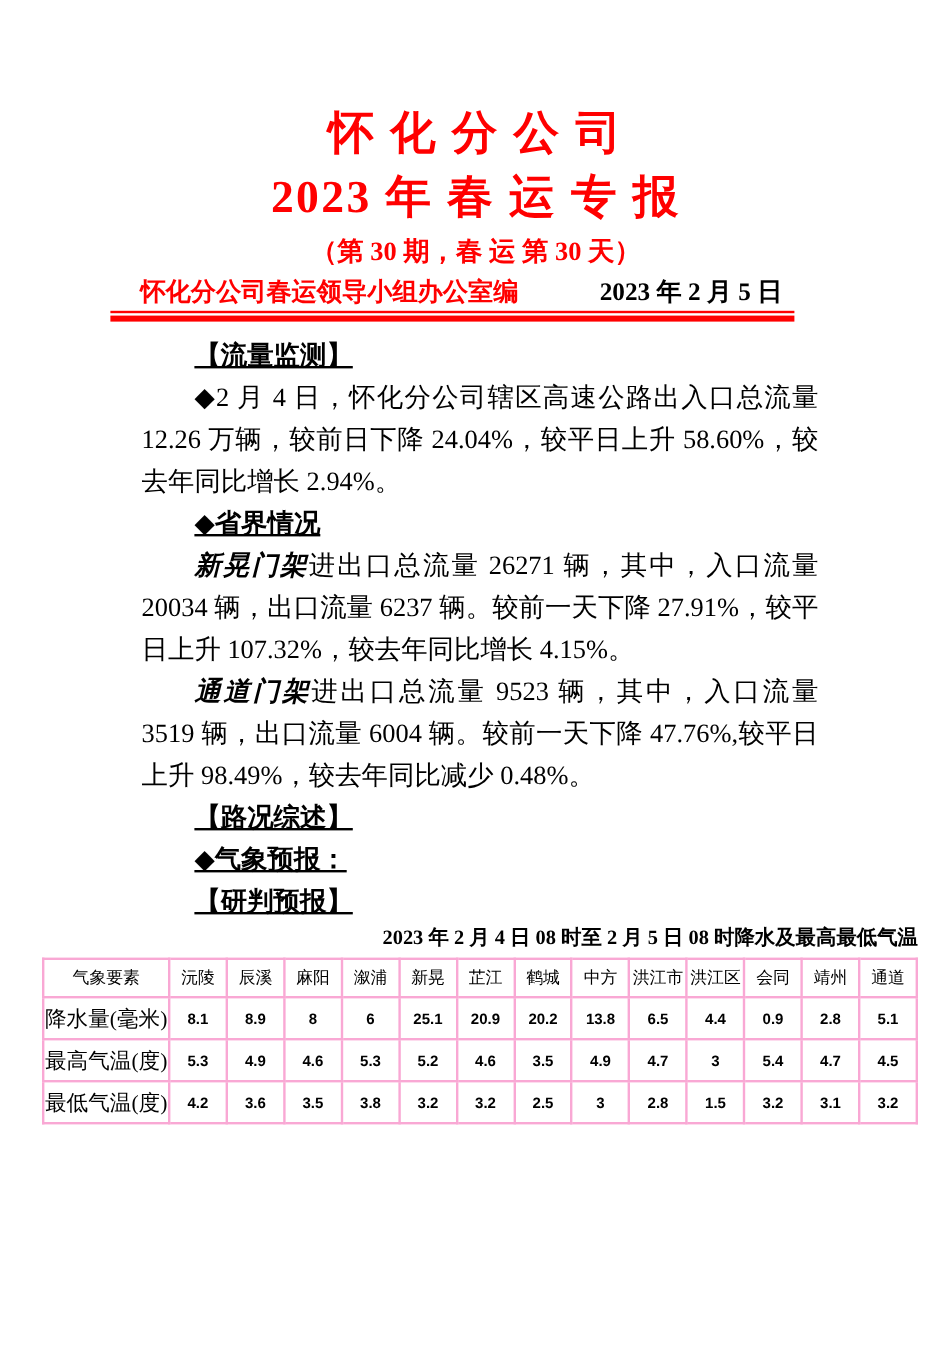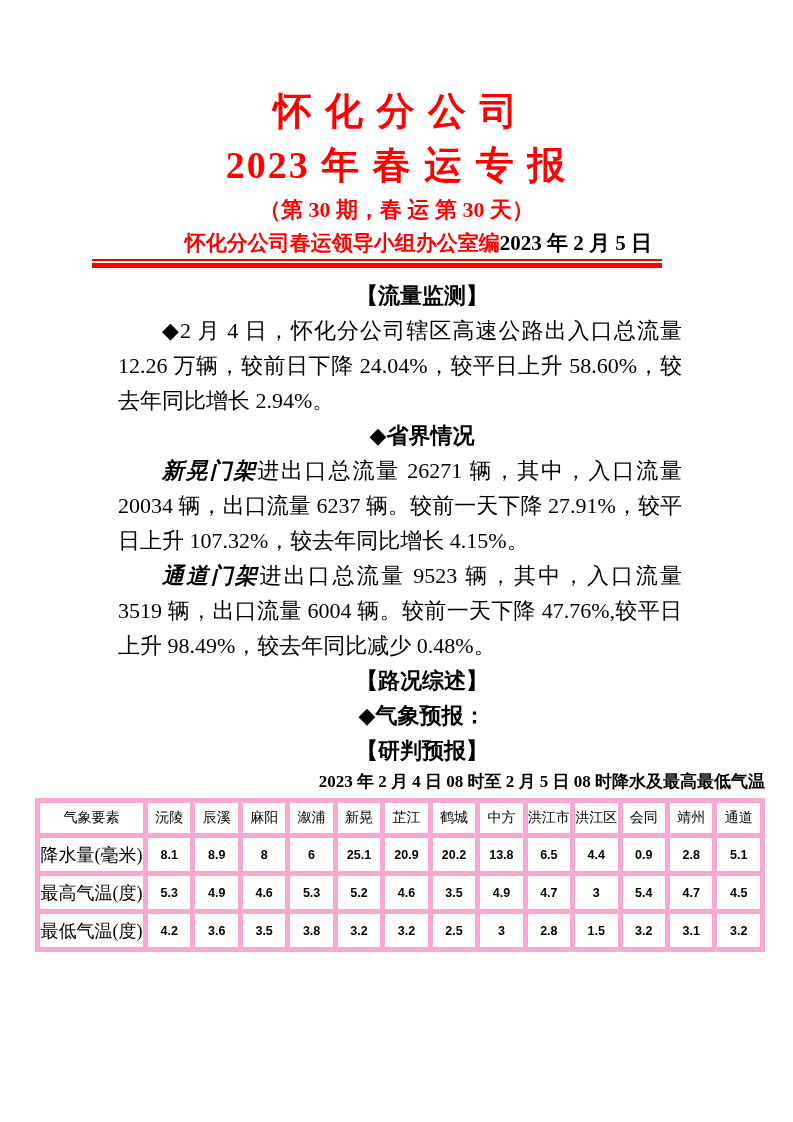--- a/index.html
+++ b/index.html
@@ -26,21 +26,21 @@
     font-size: 22px;
     line-height: 32px;
     font-weight: bold;
     margin-top: 2px;
     white-space: pre;
   }
   .editor-row {
     margin: 4px 0 0 92px;
     width: 570px;
     display: flex;
-    justify-content: flex-end;
+    justify-content: space-between;
     align-items: flex-end;
     font-size: 21px;
     line-height: 26px;
     font-weight: bold;
   }
   .editor-row .editor { color: #ff0000; padding-left: 25px; }
   .editor-row .date  { color: #000000; padding-right: 10px; }
   .red-rule {
     margin: 3px 0 0 92px;
     width: 570px;
@@ -51,21 +51,22 @@
   .body-col {
     margin: 10px 0 0 118px;
     width: 564px;
     font-size: 22px;
     line-height: 35px;
     text-align: justify;
   }
   .sec-h {
     font-weight: bold;
     padding-left: 44px;
-    text-align: center;
+    text-align: left;
+    text-decoration: underline;
   }
   .para { margin: 0; text-indent: 2em; }
   .para b { font-weight: bold; font-style: italic; }
   .weather-h {
     margin: 2px 0 0 118px;
     font-size: 25px;
     font-weight: 600;
     line-height: 38px;
   }
   .table-title {
@@ -77,21 +78,21 @@
     line-height: 24px;
   }
   table.weather {
     margin: 4px 0 0 35px;
     width: 730px;
     border-collapse: collapse;
     table-layout: fixed;
     border: 2px solid #000;
   }
   table.weather th, table.weather td {
-    border: 5px solid #f9a8d4;
+    border: 2px solid #f9a8d4;
     text-align: center;
     vertical-align: middle;
     padding: 0;
   }
   table.weather th {
     font-weight: normal;
     font-size: 14px;
     height: 30px;
     font-family: "Liberation Serif", "DejaVu Serif", serif;
   }

